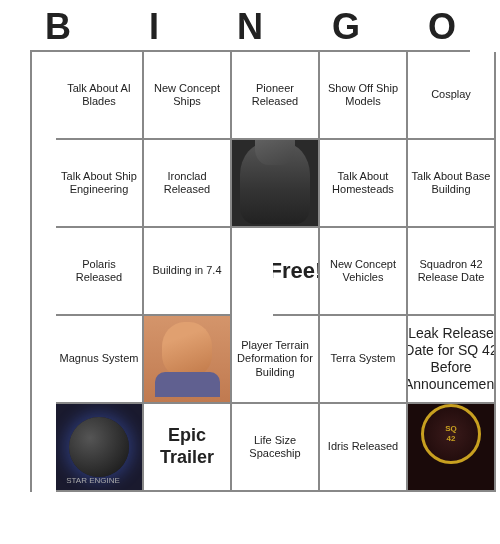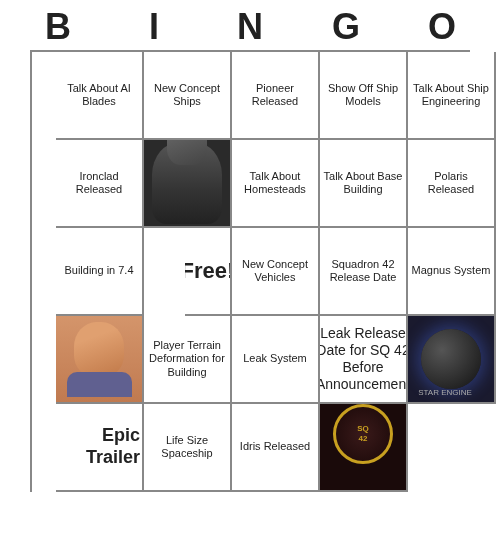--- a/index.html
+++ b/index.html
@@ -175,20 +175,23 @@
     <div class="cell">
       <span>New Concept Ships</span>
     </div>
     <div class="cell">
       <span>Pioneer Released</span>
     </div>
     <div class="cell">
       <span>Show Off Ship Models</span>
     </div>
     <div class="cell">
+      <span>Cosplay</span>
+    </div>
+    <div class="cell">
       <span>Talk About Ship Engineering</span>
     </div>
     <div class="cell">
       <span>Ironclad Released</span>
     </div>
     <div class="cell soldier-cell">
       <div style="position: relative; width: 70px; height: 82px;">
         <div class="soldier-silhouette"></div>
         <div class="soldier-head"></div>
       </div>
@@ -222,33 +225,33 @@
         <div class="man-head-wrap">
           <div class="man-head"></div>
           <div class="man-body"></div>
         </div>
       </div>
     </div>
     <div class="cell">
       <span>Player Terrain Deformation for Building</span>
     </div>
     <div class="cell">
-      <span>Leak System</span>
+      <span>Terra System</span>
     </div>
     <div class="cell">
       <span style="font-size: 14px;">Leak Release Date for SQ 42 Before Announcement</span>
     </div>
     <div class="cell dark-bg">
       <div class="planet-container">
         <div class="planet"></div>
       </div>
       <span>STAR ENGINE</span>
     </div>
     <div class="cell">
-      <span style="font-size: 18px; font-weight: bold; text-align: right;">Epic Trailer</span>
+      <span style="font-size: 18px; font-weight: bold;">Epic Trailer</span>
     </div>
     <div class="cell">
       <span>Life Size Spaceship</span>
     </div>
     <div class="cell">
       <span>Idris Released</span>
     </div>
     <div class="cell sq42-cell" style="padding: 0px;">
       <div class="sq42-logo">
         <div class="sq42-badge">SQ<br>42</div>

